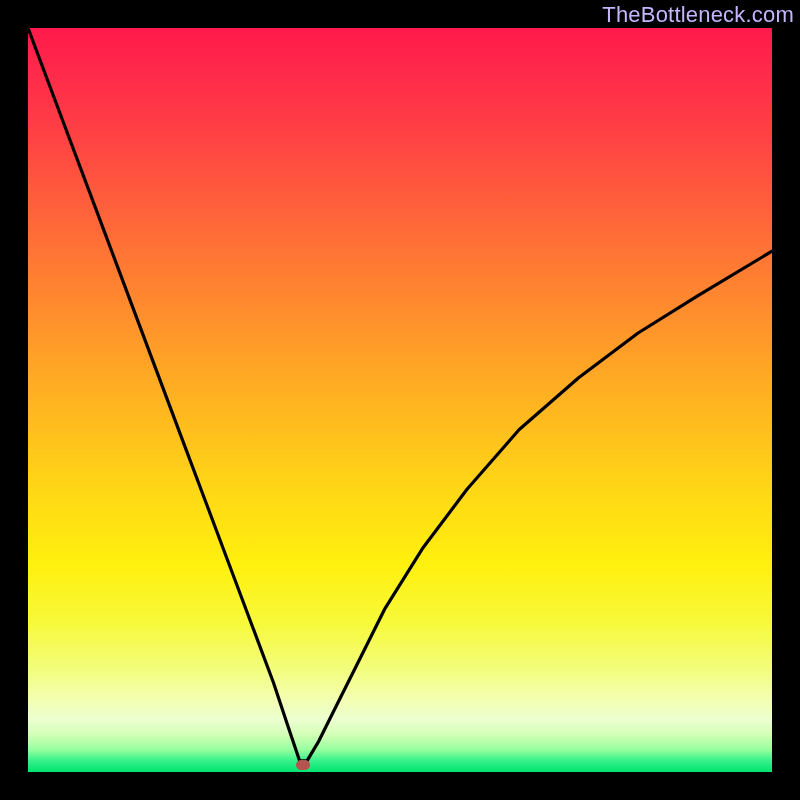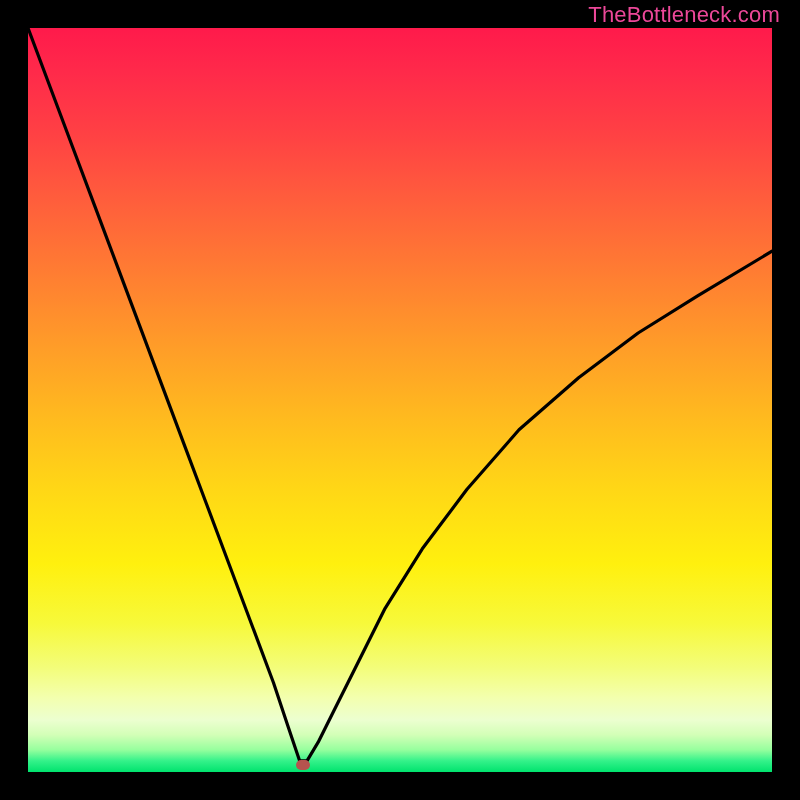--- a/index.html
+++ b/index.html
@@ -13,24 +13,24 @@
   }
   .outer {
     position: relative;
     width: 800px;
     height: 800px;
     background: #000;
   }
   .watermark {
     position: absolute;
     top: 2px;
-    right: 20px;
+    right: 6px;
     font-size: 22px;
     font-weight: 500;
-    color: #ec4899;
+    color: #c4b5fd;
     letter-spacing: 0.2px;
     z-index: 20;
   }
   .plot {
     position: absolute;
     left: 28px;
     top: 28px;
     width: 744px;
     height: 744px;
     overflow: hidden;

